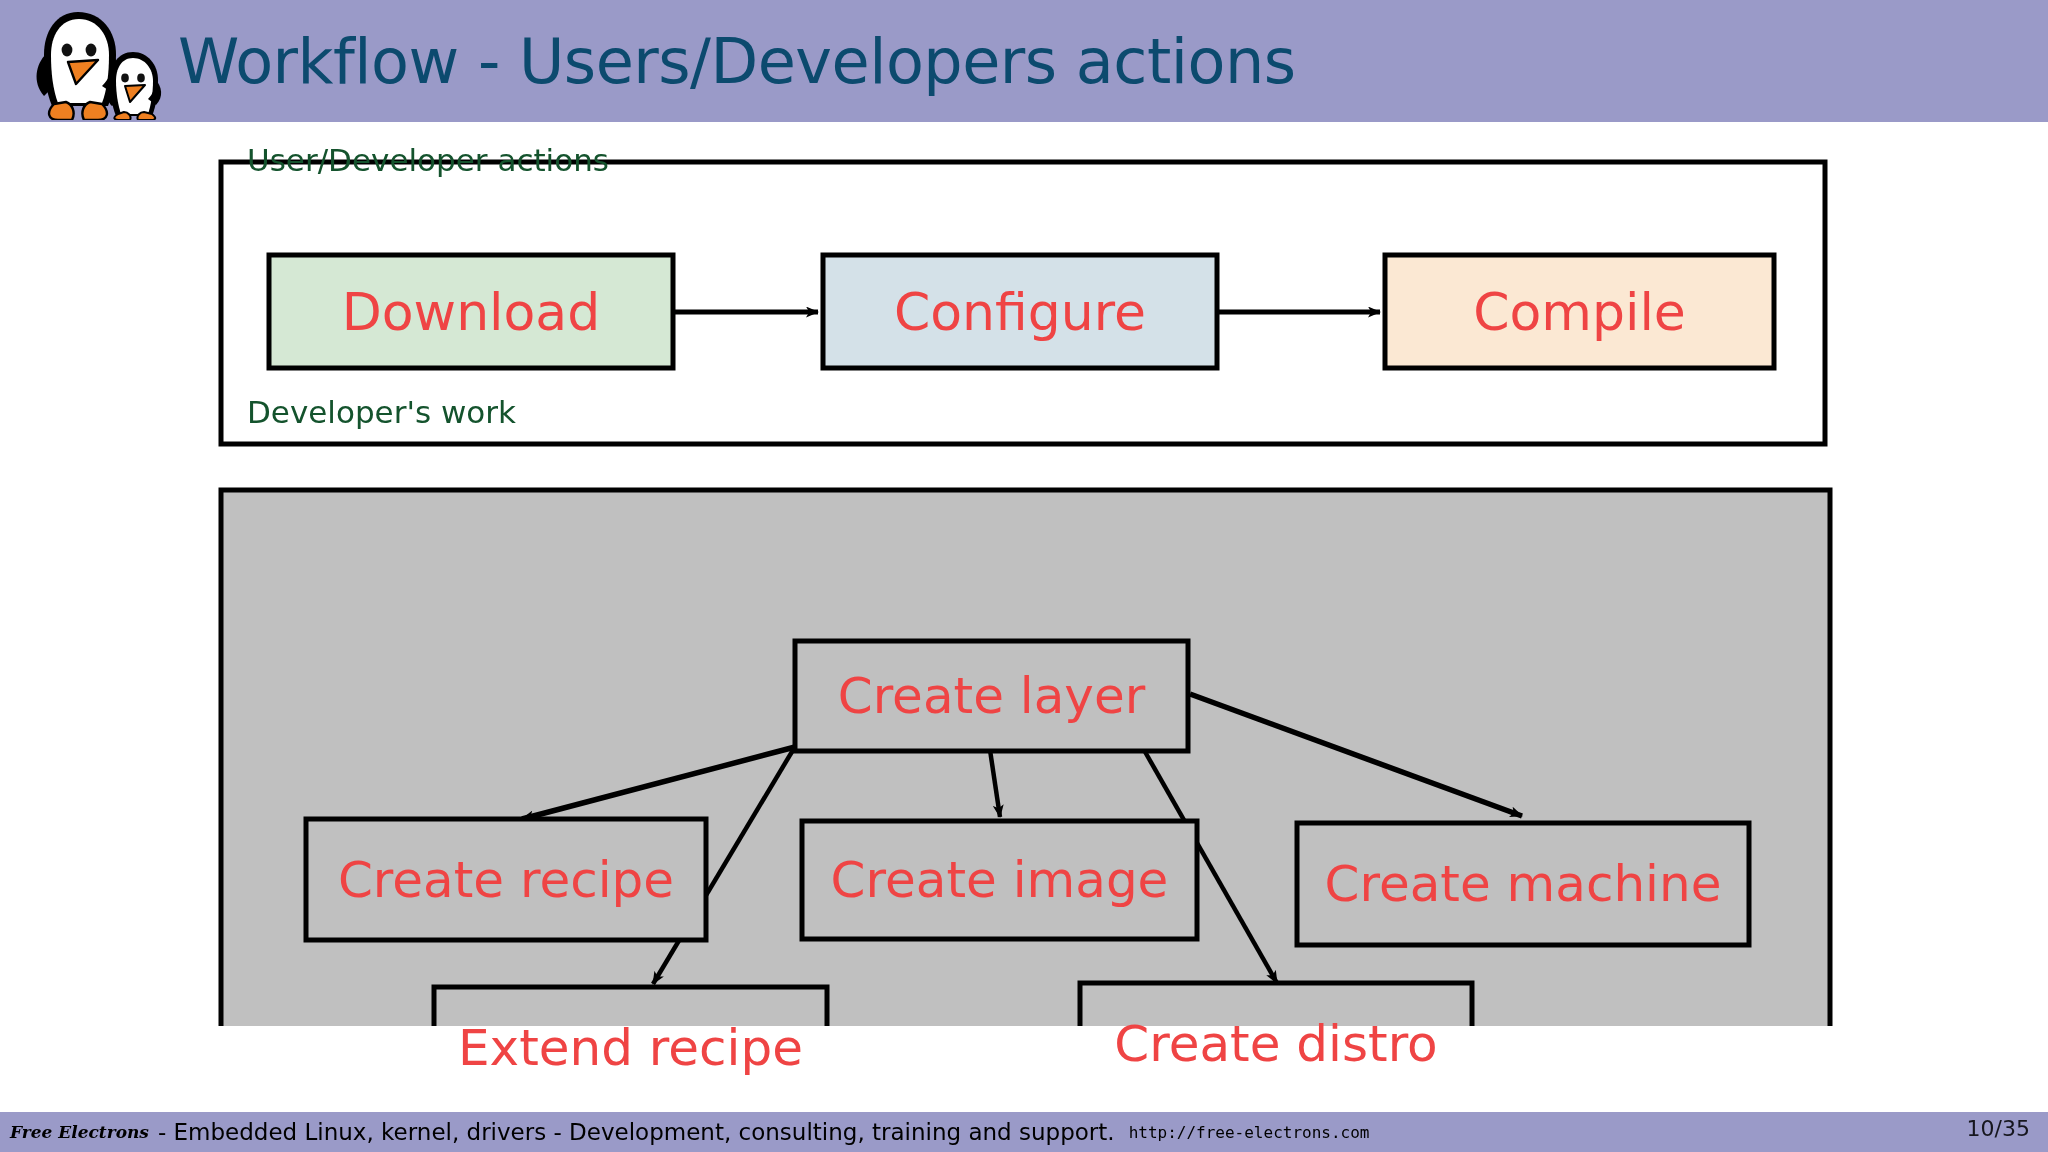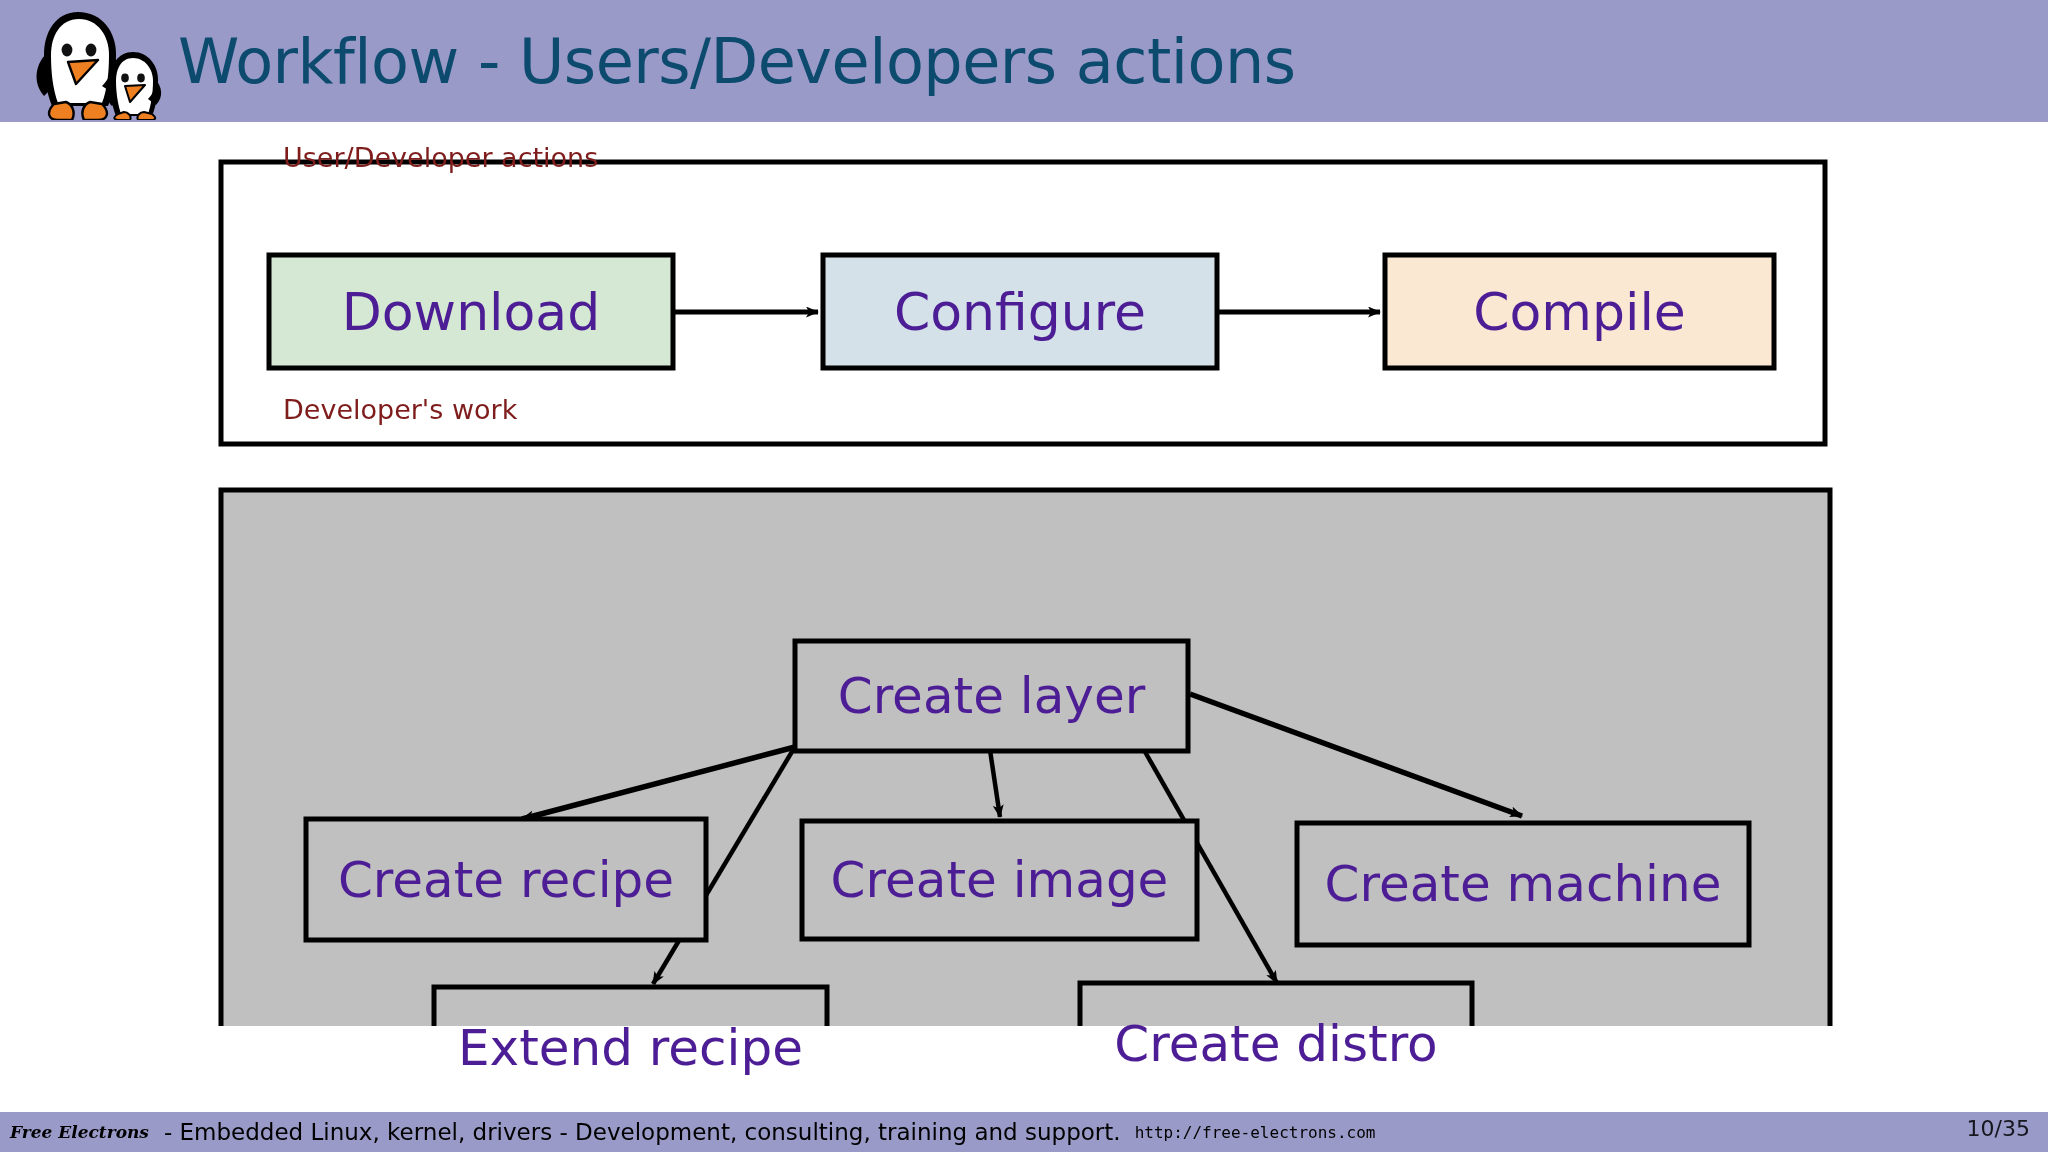--- a/index.html
+++ b/index.html
@@ -59,35 +59,34 @@
     left: 0; top: 0;
     width: 2048px;
     height: 904px;
     display: block;
   }
 
   
   .panel-label {
     position: absolute;
     font-family: "DejaVu Sans", sans-serif;
-    font-size: 27px;
-    color: #7f1d1d;
-    white-space: nowrap;
-    margin-left: 36px;
+    font-size: 31px;
+    color: #14532d;
+    white-space: nowrap;
   }
   .node-box {
     position: absolute;
     box-sizing: border-box;
     border: 4px solid #000000;
     display: flex;
     align-items: center;
     justify-content: center;
     font-family: "DejaVu Sans", sans-serif;
     font-weight: 400;
-    color: #4c1d95;
+    color: #ef4444;
     white-space: nowrap;
   }
   .node-top {
     font-size: 52px;
   }
   .node-dev {
     font-size: 50px;
     border-width: 4px;
   }
 
@@ -110,21 +109,21 @@
     font-family: "DejaVu Sans", sans-serif;
     font-size: 17px;
     color: #000000;
     white-space: nowrap;
   }
   #footer-brand {
     font-family: "DejaVu Serif", serif;
     font-weight: bold;
     font-style: italic;
     font-size: 17px;
-    margin-right: 15px;
+    margin-right: 9px;
   }
   #footer-tagline {
     font-size: 23px;
   }
   #footer-url {
     font-family: "DejaVu Sans Mono", monospace;
     font-size: 16px;
     margin-left: 14px;
   }
   #page-number {

